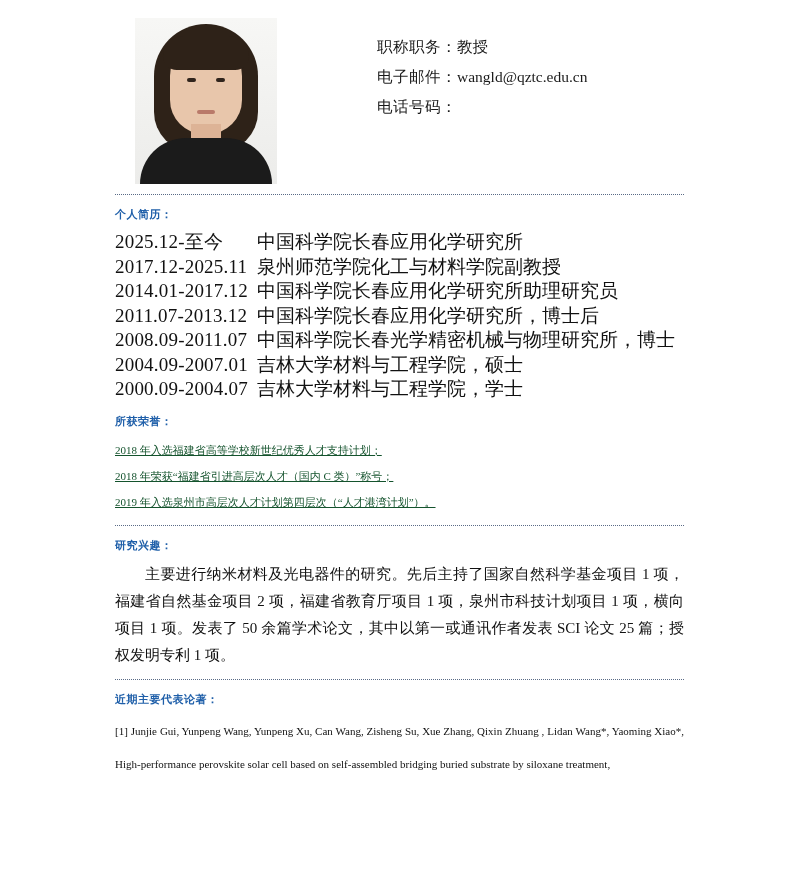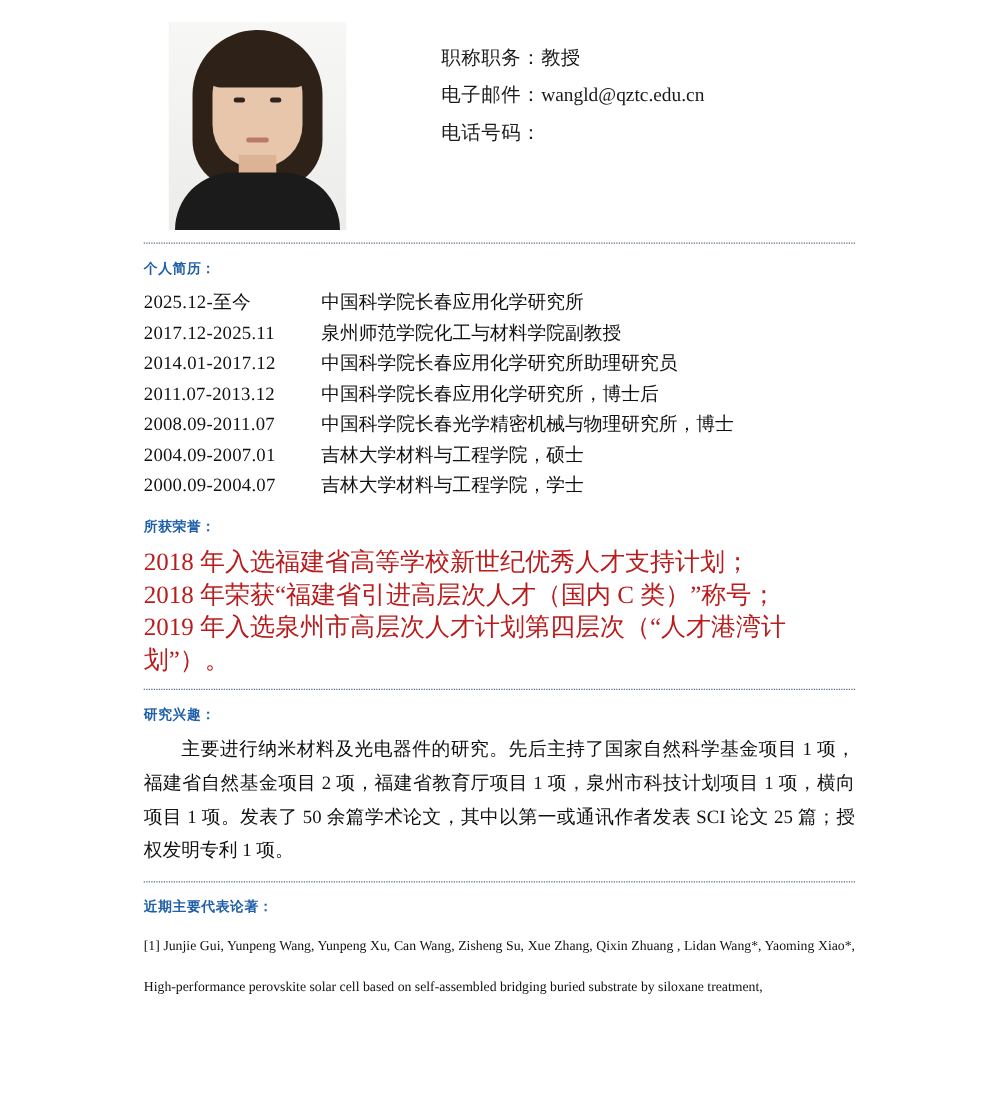--- a/index.html
+++ b/index.html
@@ -117,21 +117,21 @@
     flex: 1 1 auto;
     padding-left: 76px;
     padding-top: 14px;
   }
   .info-row {
     font-size: 15.5px;
     line-height: 30px;
     color: #1a1a1a;
     white-space: nowrap;
   }
-  .info-row .label { letter-spacing: 0.5px; }
+  .info-row .label { letter-spacing: 0.5px; margin-left: 24px; }
   .info-row .value { }
 
   
   .dotted {
     border: 0;
     border-top: 1.6px dotted #5a6b86;
     margin: 10px 0 6px 0;
     height: 0;
   }
 
@@ -142,36 +142,37 @@
     font-size: 11px;
     font-family: "Liberation Sans", "DejaVu Sans", sans-serif;
     margin: 12px 0 8px 0;
     letter-spacing: 0.5px;
   }
 
   
   .cv-list { margin: 0 0 4px 0; }
   .cv-row {
     display: flex;
-    font-size: 15px;
+    font-size: 19px;
     line-height: 24.5px;
     color: #111;
   }
   .cv-row .period {
     flex: 0 0 142px;
     font-family: "Liberation Serif", "DejaVu Serif", serif;
     letter-spacing: 0.2px;
   }
   .cv-row .desc { flex: 1 1 auto; }
 
   
   .line {
-    font-size: 20px;
+    font-size: 11px;
     line-height: 26px;
-    color: #b91c1c;
+    color: #14532d;
+    text-decoration: underline;
   }
   .para {
     font-size: 15px;
     line-height: 27px;
     text-align: justify;
     color: #111;
     margin: 0;
   }
   .para.indent { text-indent: 30px; }
 

